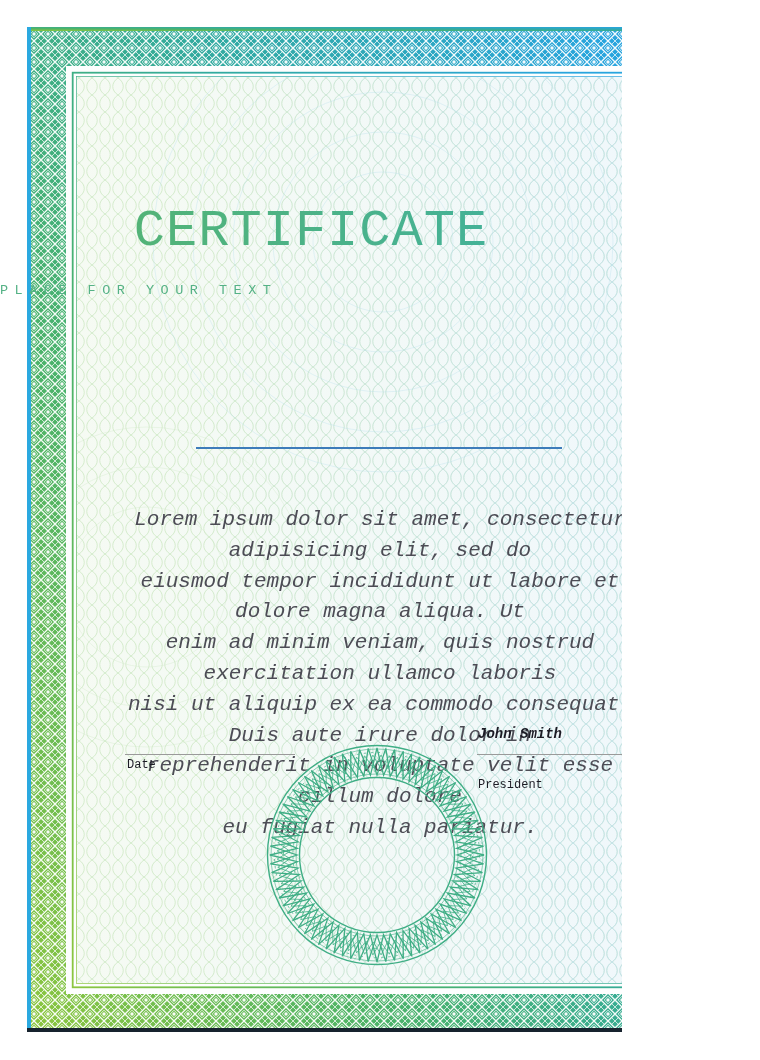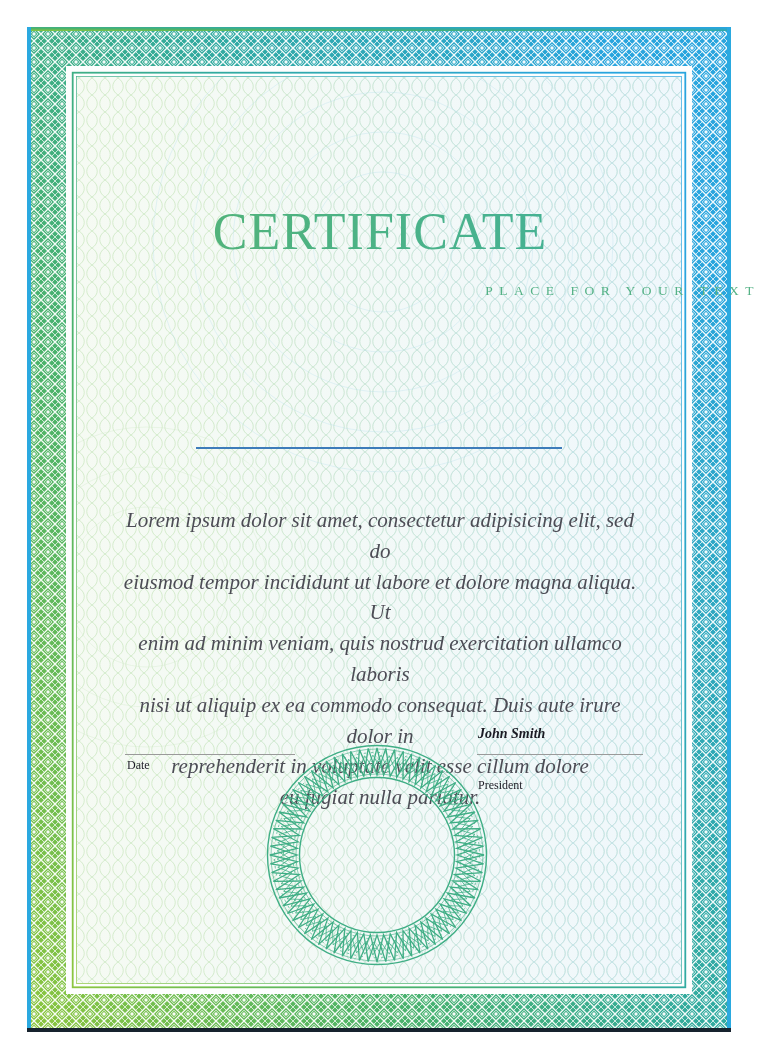--- a/index.html
+++ b/index.html
@@ -1,29 +1,29 @@
 <!DOCTYPE html>
 <html style="--title_gradient_start: #58b46b; --title_gradient_end: #3fb1a3; --subtitle_green: #55b286; --divider_blue: #3d7cba; --body_gray: #4c4c55; --ink_dark: #1b1b24; --seal_green: #3fae85; --border_lime: #8cc63f; --border_green: #4cb36a; --border_teal: #33ab9e; --border_blue: #29a5de; --edge_blue: #2aa9e0; --edge_shadow: #17232e;"><head>
 <meta charset="utf-8">
 <style>
   html,body{margin:0;padding:0;background:#ffffff;}
   .page{
-    position:relative;width:760px;height:1060px;background:#ffffff;overflow:hidden;
-    font-family:Liberation Serif, serif;
+    position:relative;width:622px;height:1060px;background:#ffffff;overflow:hidden;
+    font-family:Liberation Mono, monospace;
   }
   .artwork{position:absolute;left:27px;top:27px;width:704px;height:1005px;}
 
   .title{
     position:absolute;left:0;right:0;top:201px;text-align:center;
     font-size:52px;line-height:1.2;letter-spacing:1px;font-weight:normal;margin:0;
     background:linear-gradient(90deg,var(--title_gradient_start,#58b46b),var(--title_gradient_end,#3fb1a3));
     -webkit-background-clip:text;background-clip:text;color:transparent;
   }
   .subtitle{
-    position:absolute;left:0;right:0;top:283px;text-align:right;
+    position:absolute;left:0;right:0;top:283px;text-align:left;
     font-size:13.5px;letter-spacing:6.5px;color:var(--subtitle_green,#55b286);
   }
   .divider{
     position:absolute;left:196px;top:447px;width:366px;height:2px;
     background:var(--divider_blue,#3d7cba);
   }
   .body-text{
     position:absolute;left:120px;top:505px;width:520px;text-align:center;
     font-style:italic;font-size:21px;line-height:30.8px;color:var(--body_gray,#4c4c55);
     white-space:pre-line;

